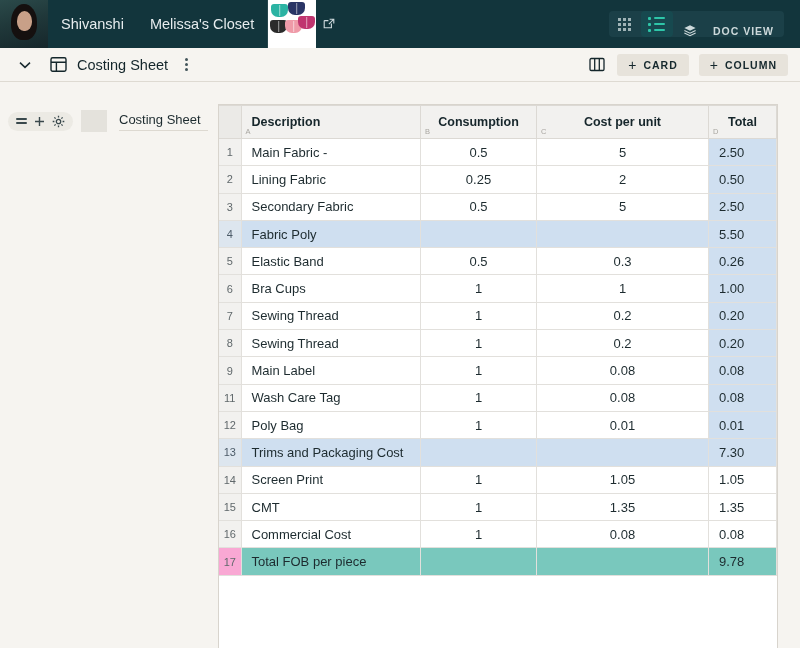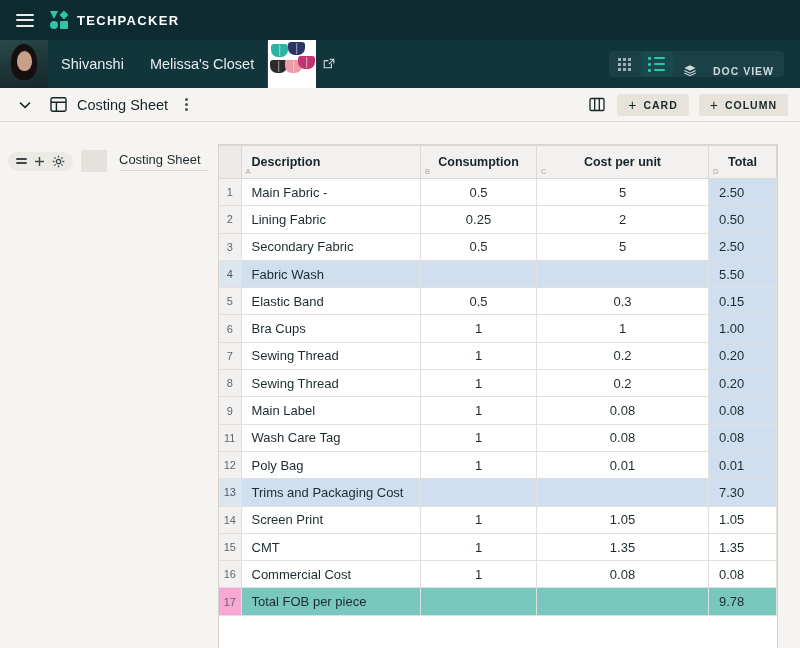--- a/index.html
+++ b/index.html
@@ -223,36 +223,20 @@
   tr.sub td.num { background: #dde6ef; color: #4c5b68; }
   tr.grand td { background: #79c8bd; }
   tr.grand td.num { background: #f9a8d4; color: #60686b; }
   td.tot.blue { background: #cfdff0; }
 </style>
 </head>
 <body>
 
 <div id="app">
 
-  <div class="navbar">
-    <div class="hamburger">
-      <span></span>
-        <span></span>
-        <span></span>
-    </div>
-    <div class="logo-wrap">
-      <div class="logo-mark">
-        <span class="lm tri"></span>
-          <span class="lm dia"></span>
-        <span class="lm cir"></span>
-          <span class="lm sq"></span>
-      </div>
-      <span class="logo-text">TECHPACKER</span>
-    </div>
-  </div>
 
   <div class="crumbbar">
     <div class="crumb-left">
 
       <div class="avatar"></div>
 
       <div class="crumb no-div">
         <span>Shivanshi</span>
       </div>
 
@@ -420,31 +404,31 @@
               </tr>
               <tr>
                 <td class="num">3</td>
                 <td class="desc">Secondary Fabric</td>
                 <td class="cons">0.5</td>
                 <td class="cost">5</td>
                 <td class="tot blue">2.50</td>
               </tr>
               <tr class="sub">
                 <td class="num">4</td>
-                <td class="desc">Fabric Wash</td>
+                <td class="desc">Fabric Poly</td>
                 <td class="cons"></td>
                 <td class="cost"></td>
                 <td class="tot blue">5.50</td>
               </tr>
               <tr>
                 <td class="num">5</td>
                 <td class="desc">Elastic Band</td>
                 <td class="cons">0.5</td>
                 <td class="cost">0.3</td>
-                <td class="tot blue">0.15</td>
+                <td class="tot blue">0.26</td>
               </tr>
               <tr>
                 <td class="num">6</td>
                 <td class="desc">Bra Cups</td>
                 <td class="cons">1</td>
                 <td class="cost">1</td>
                 <td class="tot blue">1.00</td>
               </tr>
               <tr>
                 <td class="num">7</td>

